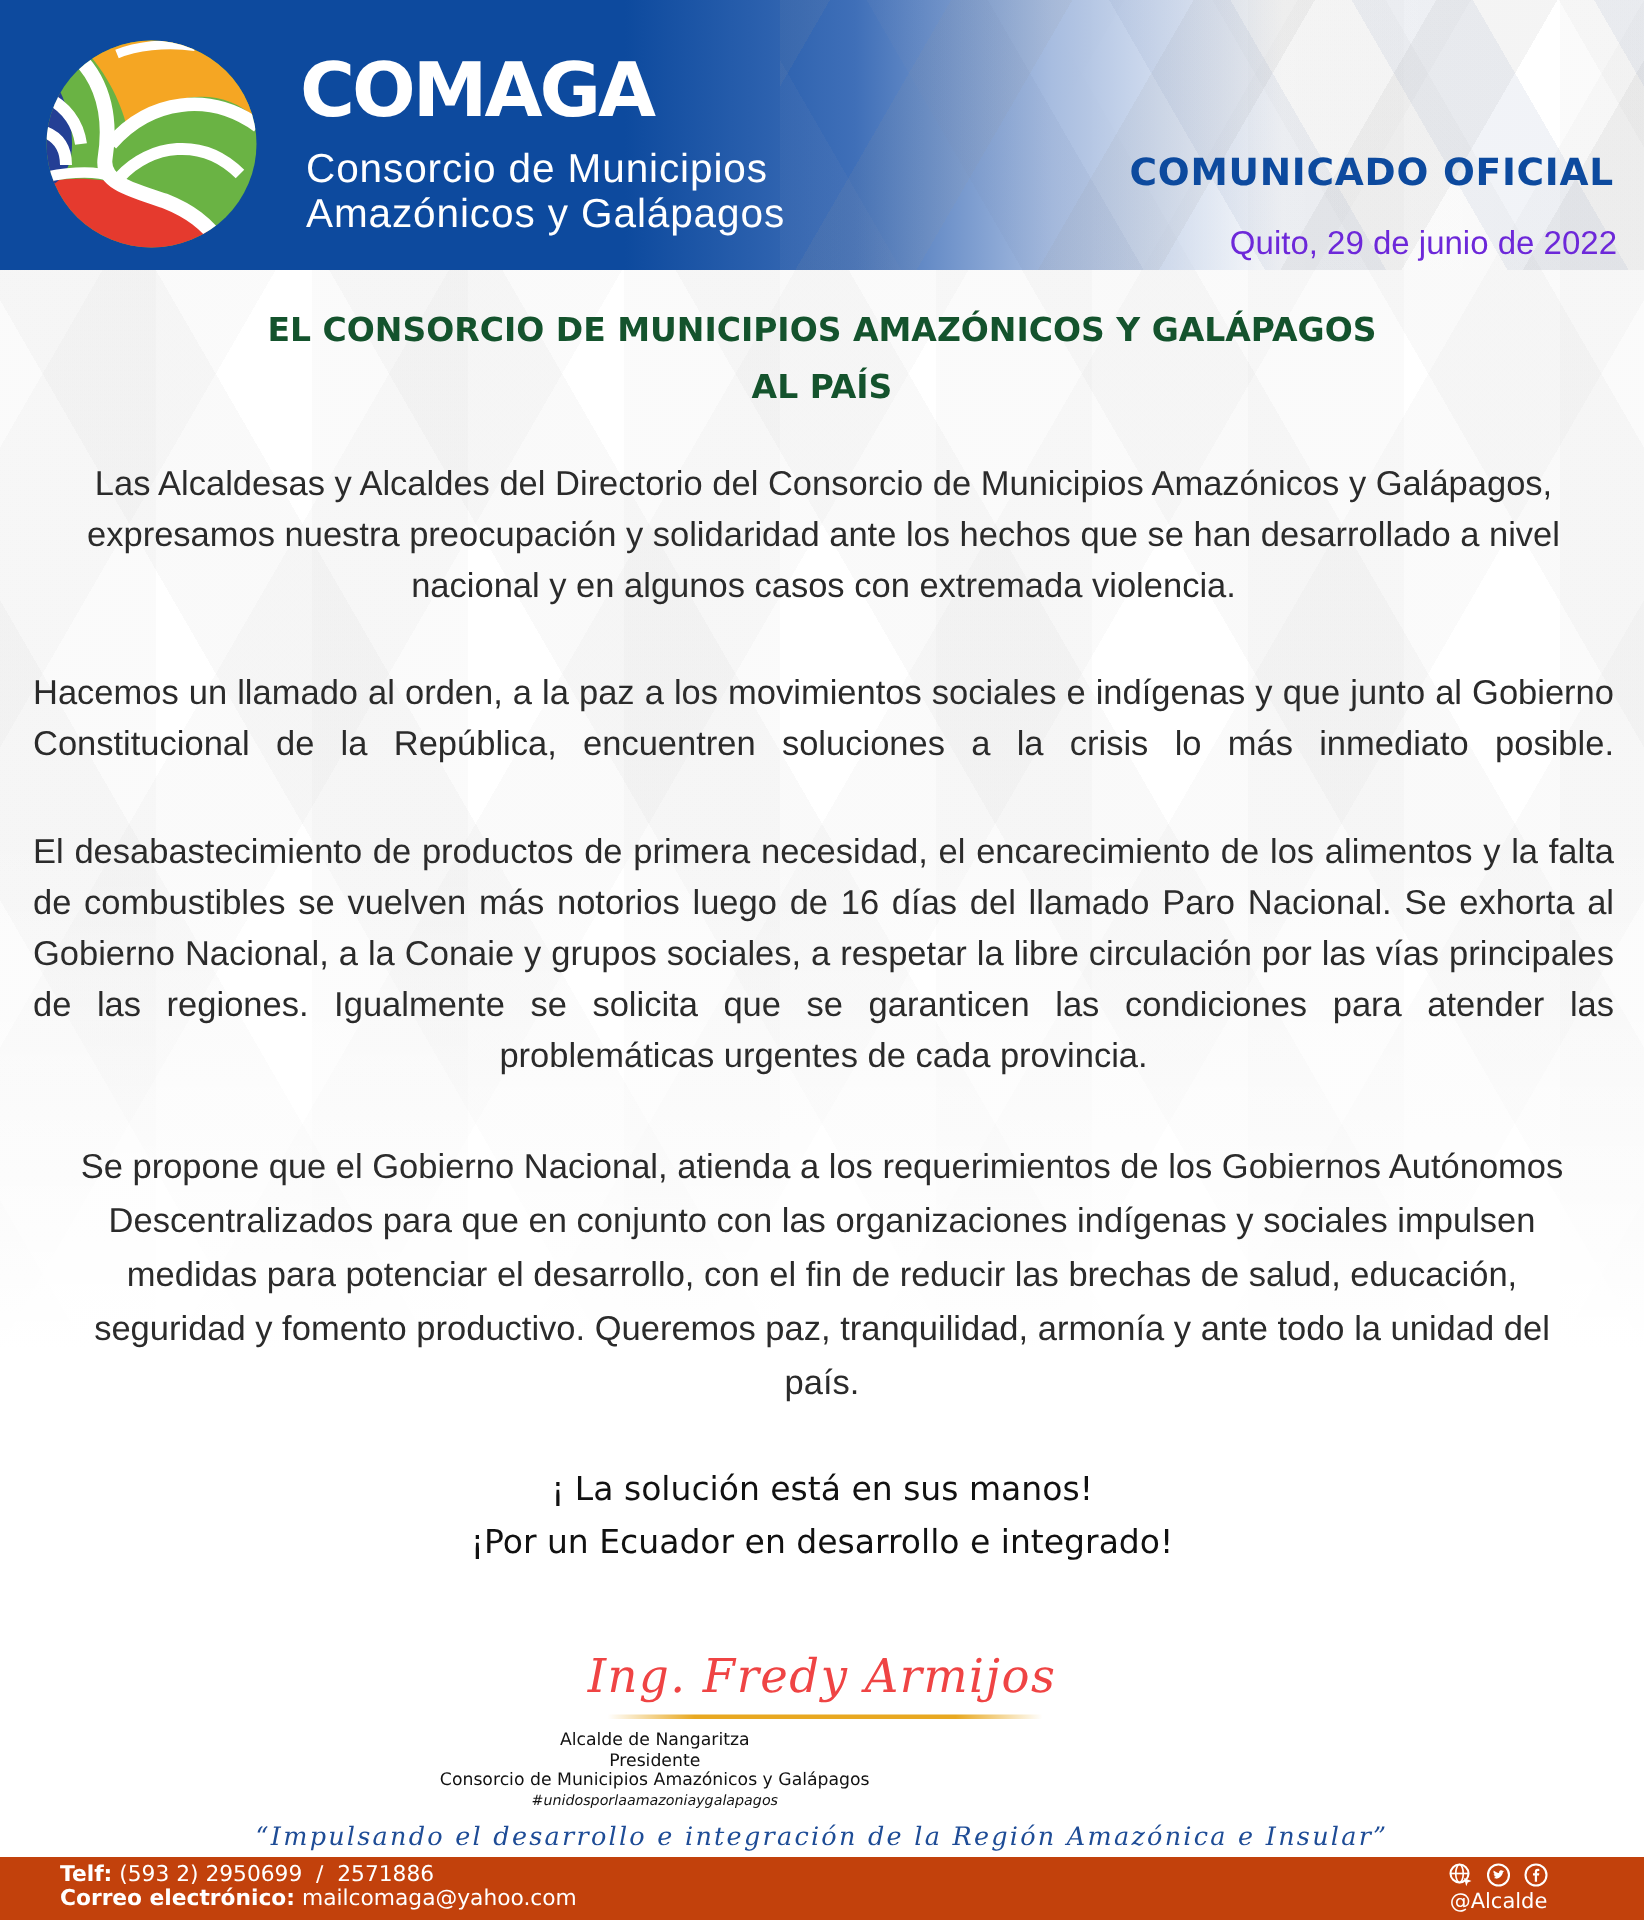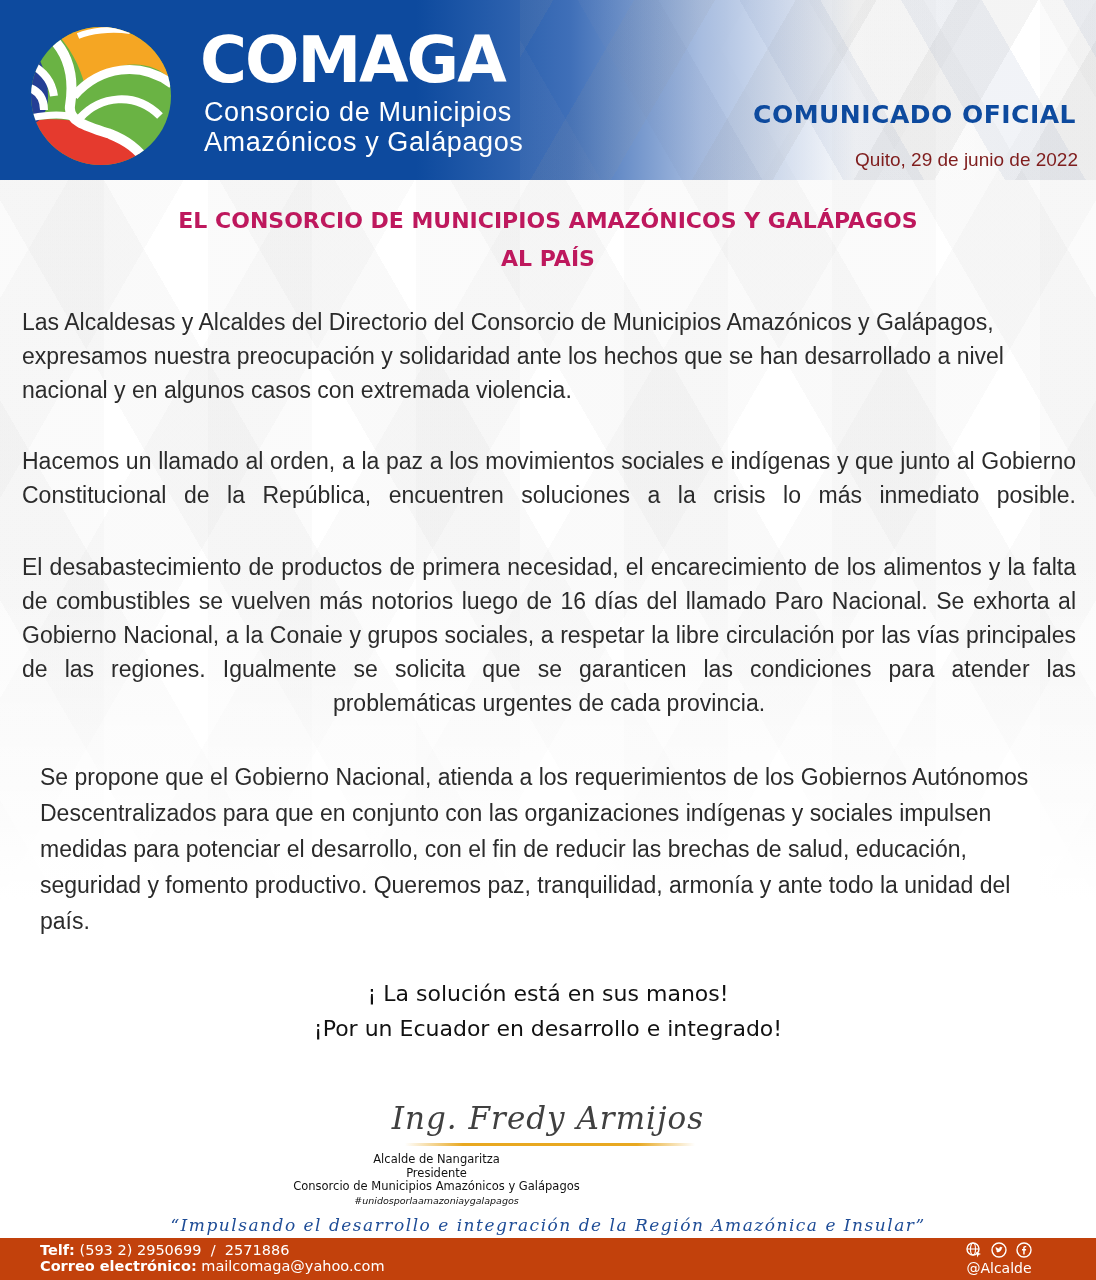--- a/index.html
+++ b/index.html
@@ -28,66 +28,66 @@
     background:
       repeating-linear-gradient(60deg, rgba(120,140,180,0.10) 0 70px, rgba(255,255,255,0) 70px 140px),
       repeating-linear-gradient(-60deg, rgba(150,150,150,0.10) 0 70px, rgba(255,255,255,0) 70px 140px);
     z-index: 1;
   }
   .logo-circle {
     position: absolute; left: 30px; top: 26px; width: 142px; height: 140px; z-index: 2;
   }
   .brand-name {
     position: absolute; left: 200px; top: 22px; z-index: 2;
-    font-family: "DejaVu Sans", sans-serif; font-weight: bold; font-size: 64px;
+    font-family: "DejaVu Sans", sans-serif; font-weight: bold; font-size: 50px;
     color: #ffffff; letter-spacing: -2px; line-height: 76px;
   }
   .brand-sub {
     position: absolute; left: 204px; top: 97px; z-index: 2;
     font-family: "Liberation Sans", sans-serif; font-size: 27px; line-height: 30px;
     color: #ffffff; letter-spacing: 0.6px;
   }
   .doc-type {
     position: absolute; right: 20px; top: 100px; z-index: 2;
     font-family: "DejaVu Sans", sans-serif; font-weight: bold; font-size: 25px;
     color: #0d4a9e; letter-spacing: 0.5px;
   }
   .doc-date {
     position: absolute; right: 18px; top: 149px; z-index: 2;
-    font-size: 19px; color: #7f1d1d;
+    font-size: 22px; color: #6d28d9;
   }
 
   
   .title {
     position: absolute; left: 0; top: 202px; width: 1096px; text-align: center; z-index: 2;
     font-family: "DejaVu Sans", sans-serif; font-weight: bold; font-size: 22px;
-    line-height: 38px; color: #be185d;
+    line-height: 38px; color: #14532d;
   }
 
   
   .para {
     position: absolute; left: 22px; width: 1054px; z-index: 2;
     font-family: "Liberation Sans", sans-serif; font-size: 23px; line-height: 34px;
-    color: #2b2b2b; text-align: left;
+    color: #2b2b2b; text-align: center;
   }
   .para.justify { text-align: justify; text-align-last: center; }
   .p1 { top: 305px; }
   .p2 { top: 444px; text-align: justify; text-align-last: justify; }
   .p3 { top: 550px; }
   .p4 { top: 759px; left: 40px; width: 1016px; line-height: 36px; }
 
   .closing {
     position: absolute; left: 0; top: 976px; width: 1096px; text-align: center; z-index: 2;
     font-family: "DejaVu Sans", sans-serif; font-size: 22px; line-height: 35px; color: #111111;
   }
 
   
   .signature {
     position: absolute; left: 0; top: 1100px; width: 1096px; text-align: center; z-index: 2;
-    font-family: "DejaVu Serif", serif; font-style: italic; font-size: 31px; color: #404040;
+    font-family: "DejaVu Serif", serif; font-style: italic; font-size: 31px; color: #ef4444;
     letter-spacing: 1px;
   }
   .sig-line {
     position: absolute; left: 405px; top: 1143px; width: 290px; height: 3px; z-index: 2;
     background: linear-gradient(90deg, rgba(236,170,30,0) 0%, #e8a820 20%, #e8a820 80%, rgba(236,170,30,0) 100%);
   }
   .sig-info {
     position: absolute; left: 0; top: 1153px; width: 873px; text-align: center; z-index: 2;
     font-family: "DejaVu Sans", sans-serif; font-size: 11.5px; line-height: 13.5px; color: #111;
   }

